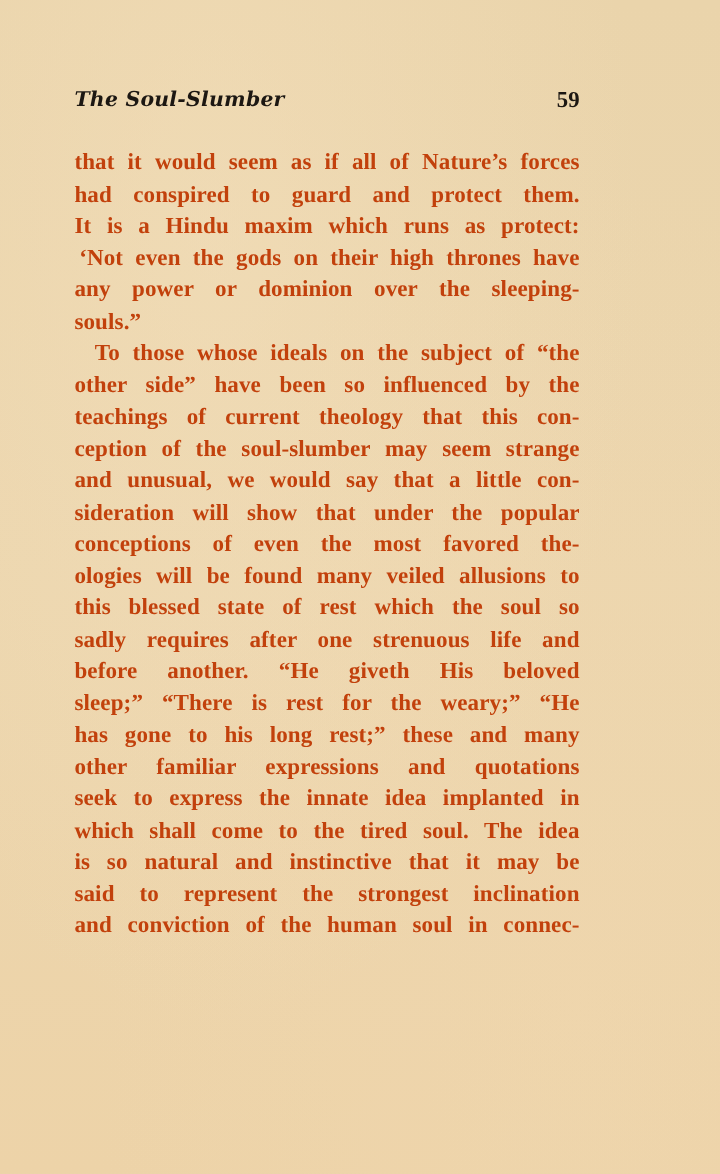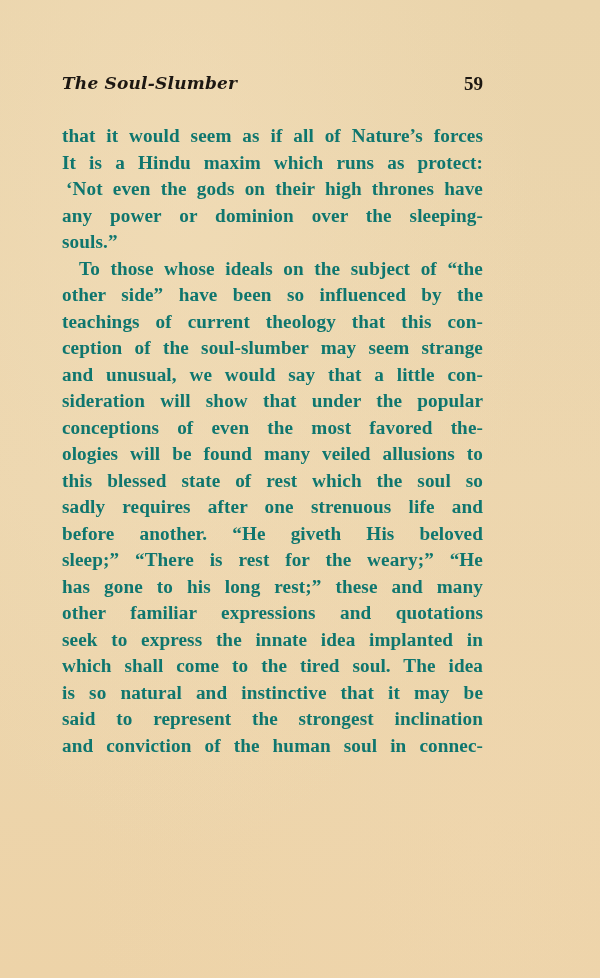--- a/index.html
+++ b/index.html
@@ -59,21 +59,21 @@
       left: 62px;
       width: 421px;
     }
     .line {
       display: block;
       height: 26.5px;
       line-height: 26.5px;
       font-family: "Liberation Serif", "DejaVu Serif", serif;
       font-size: 19.2px;
       font-weight: bold;
-      color: #0f766e;
+      color: #c2410c;
       white-space: nowrap;
       text-align: justify;
       text-align-last: justify;
       letter-spacing: 0.1px;
     }
     .line.last {
       text-align-last: left;
     }
     .line.indent {
       padding-left: 17px;
@@ -87,20 +87,21 @@
 
 <div class="page">
 
   <div class="running-head">
     <div class="running-title">The Soul-Slumber</div>
     <div class="page-number">59</div>
   </div>
 
   <div class="body-text">
     <span class="line">that it would seem as if all of Nature’s forces</span>
+    <span class="line">had conspired to guard and protect them.</span>
     <span class="line">It is a Hindu maxim which runs as protect:</span>
     <span class="line quote-open">‘Not even the gods on their high thrones have</span>
     <span class="line">any power or dominion over the sleeping-</span>
     <span class="line last">souls.”</span>
     <span class="line indent">To those whose ideals on the subject of “the</span>
     <span class="line">other side” have been so influenced by the</span>
     <span class="line">teachings of current theology that this con-</span>
     <span class="line">ception of the soul-slumber may seem strange</span>
     <span class="line">and unusual, we would say that a little con-</span>
     <span class="line">sideration will show that under the popular</span>

